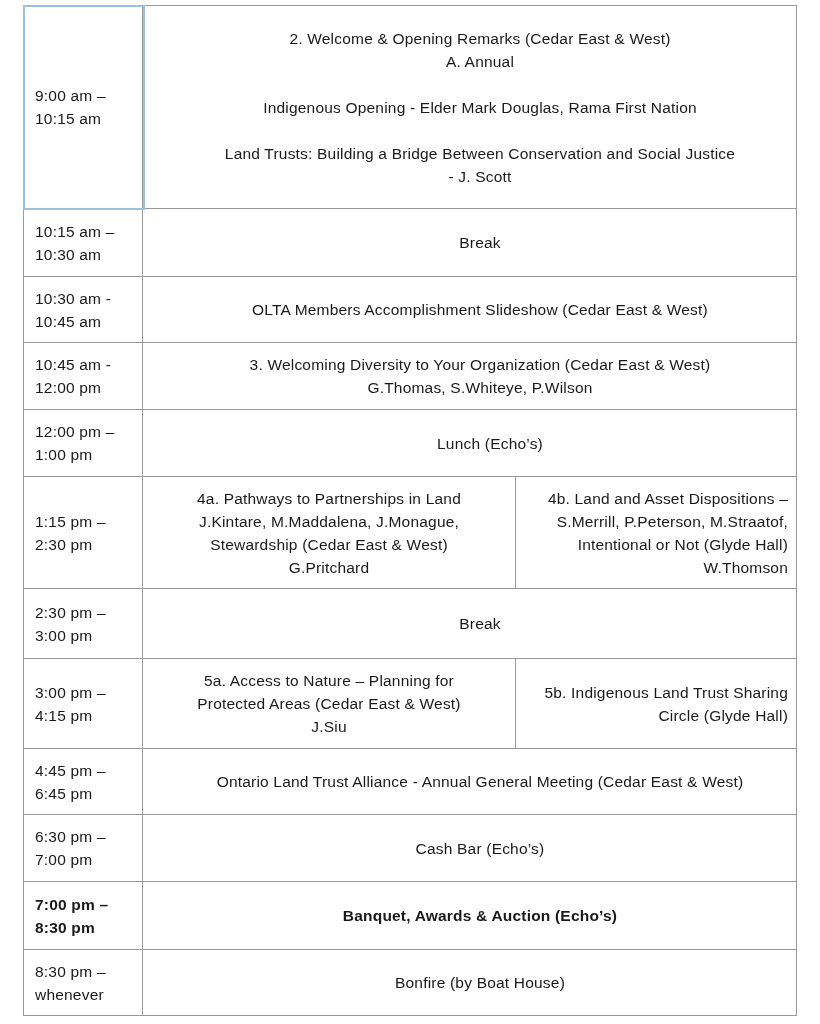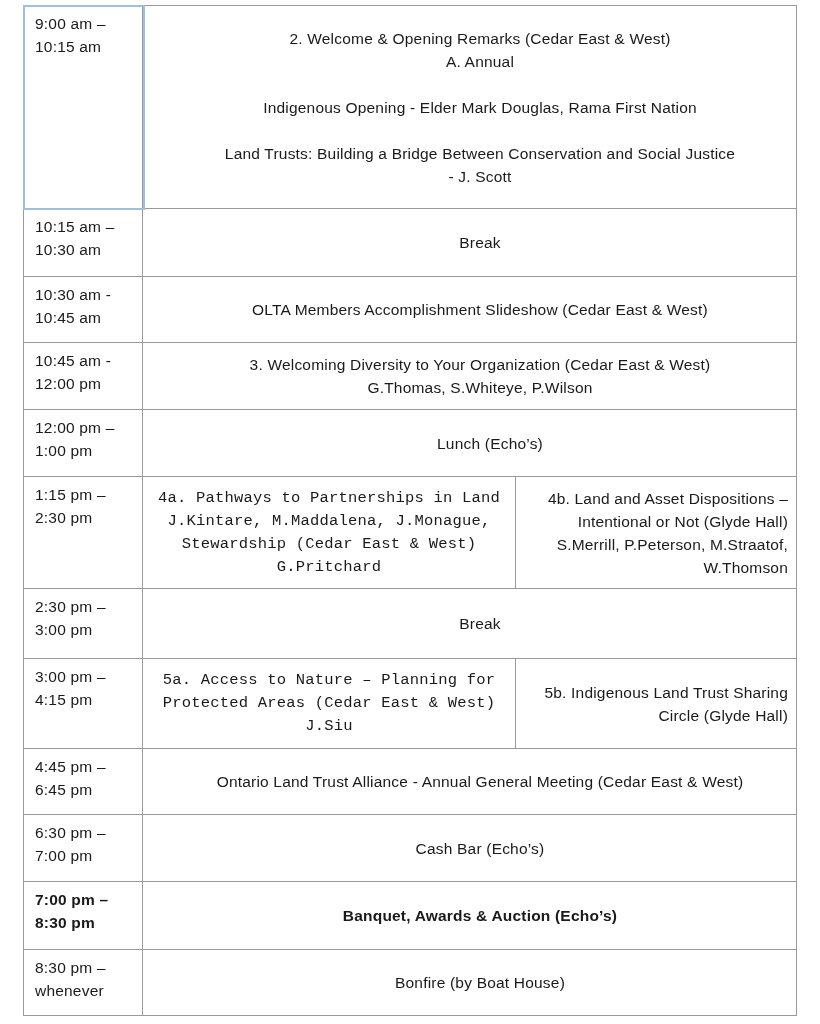--- a/index.html
+++ b/index.html
@@ -36,20 +36,21 @@
   }
   .cell {
     box-sizing: border-box;
   }
   .time {
     flex: 0 0 119px;
     width: 119px;
     border-right: 1px solid #999999;
     display: flex;
     flex-direction: column;
+    justify-content: center;
     padding: 6px 4px 6px 11px;
   }
   .content {
     flex: 1 1 auto;
     display: flex;
     align-items: stretch;
     min-width: 0;
   }
   .event {
     flex: 1 1 auto;
@@ -58,21 +59,20 @@
     justify-content: center;
     align-items: center;
     text-align: center;
     padding: 6px 8px;
     min-width: 0;
     margin-left: 21px;
   }
   .event.half-left {
     flex: 0 0 330px;
     width: 330px;
-    font-family: Liberation Mono, monospace;
   }
   .event.half-right {
     flex: 1 1 auto;
     border-left: 1px solid #999999;
     align-items: flex-end;
   }
   .line {
     font-size: 15.5px;
     line-height: 23px;
     min-height: 23px;
@@ -165,22 +165,22 @@
         </div>
         <div class="content">
           <div class="cell event half-left">
             <div class="line">4a. Pathways to Partnerships in Land</div>
             <div class="line">J.Kintare, M.Maddalena, J.Monague,</div>
             <div class="line">Stewardship (Cedar East &amp; West)</div>
             <div class="line">G.Pritchard</div>
           </div>
           <div class="cell event half-right">
             <div class="line">4b. Land and Asset Dispositions –</div>
+            <div class="line">S.Merrill, P.Peterson, M.Straatof,</div>
             <div class="line">Intentional or Not (Glyde Hall)</div>
-            <div class="line">S.Merrill, P.Peterson, M.Straatof,</div>
             <div class="line">W.Thomson</div>
           </div>
         </div>
       </div>
       <div class="row" style="min-height: 70px;">
         <div class="cell time">
           <div class="line">2:30 pm –</div>
           <div class="line">3:00 pm</div>
         </div>
         <div class="content">

